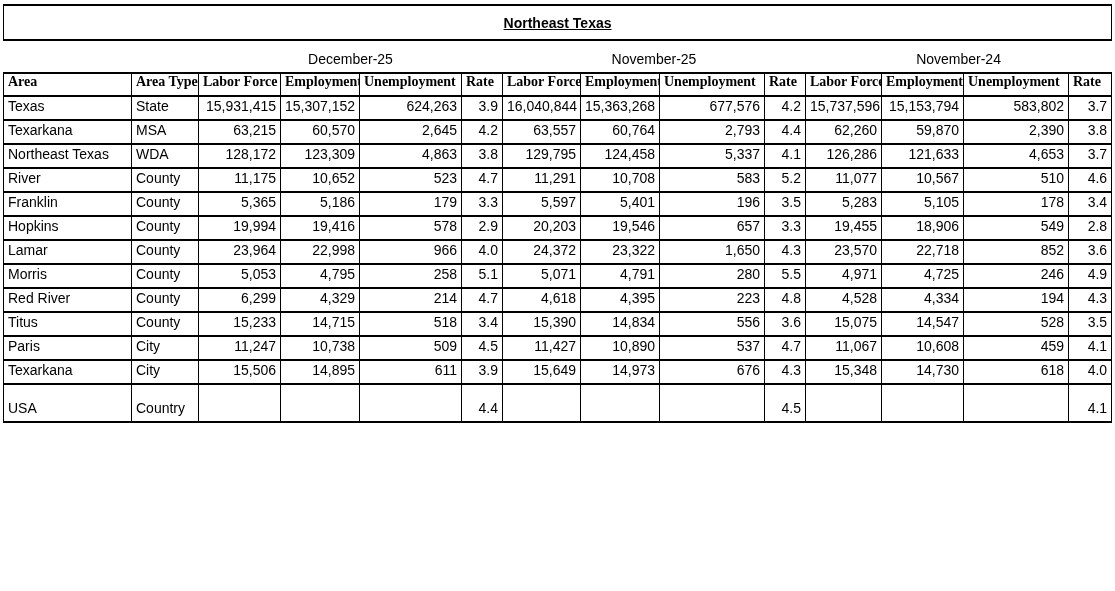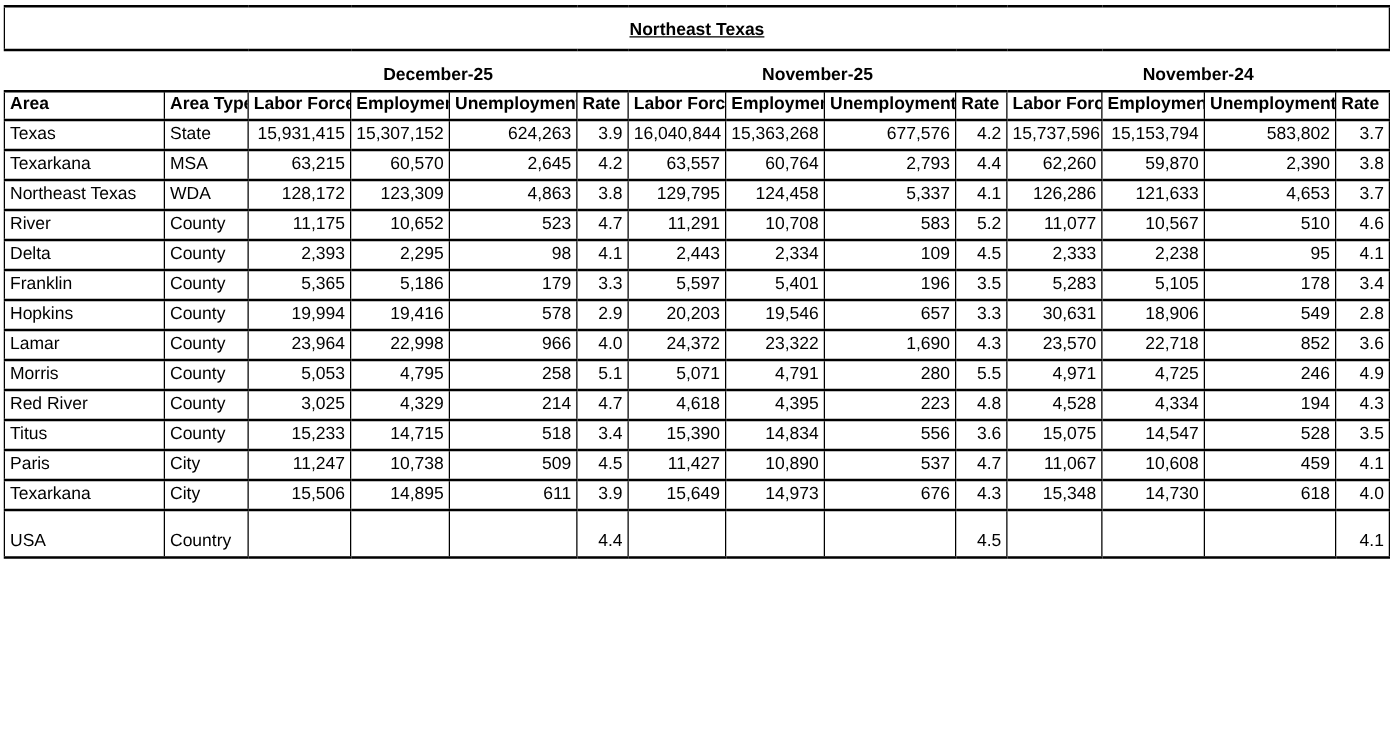--- a/index.html
+++ b/index.html
@@ -41,23 +41,23 @@
   }
   .table-title {
     font-weight: bold;
     text-decoration: underline;
   }
   tr.period-row { height: 33px; }
   tr.period-row td {
     border-left: none;
     border-right: none;
     text-align: center;
-    font-weight: bold;
-  }
-  tr.colhead-row { height: 18px; }
+    font-weight: normal;
+  }
+  tr.colhead-row { height: 18px; font-family: Liberation Serif, serif; }
   tr.colhead-row th {
     font-weight: bold;
     text-align: left;
   }
   tbody tr { height: 24px; }
   tbody tr:last-child { height: 38px; }
   td.txt { text-align: left; }
   td.num { text-align: right; }
 </style>
 </head>
@@ -169,36 +169,20 @@
           <td class="num">11,291</td>
           <td class="num">10,708</td>
           <td class="num">583</td>
           <td class="num">5.2</td>
           <td class="num">11,077</td>
           <td class="num">10,567</td>
           <td class="num">510</td>
           <td class="num">4.6</td>
         </tr>
         <tr>
-          <td class="txt">Delta</td>
-          <td class="txt">County</td>
-          <td class="num">2,393</td>
-          <td class="num">2,295</td>
-          <td class="num">98</td>
-          <td class="num">4.1</td>
-          <td class="num">2,443</td>
-          <td class="num">2,334</td>
-          <td class="num">109</td>
-          <td class="num">4.5</td>
-          <td class="num">2,333</td>
-          <td class="num">2,238</td>
-          <td class="num">95</td>
-          <td class="num">4.1</td>
-        </tr>
-        <tr>
           <td class="txt">Franklin</td>
           <td class="txt">County</td>
           <td class="num">5,365</td>
           <td class="num">5,186</td>
           <td class="num">179</td>
           <td class="num">3.3</td>
           <td class="num">5,597</td>
           <td class="num">5,401</td>
           <td class="num">196</td>
           <td class="num">3.5</td>
@@ -211,35 +195,35 @@
           <td class="txt">Hopkins</td>
           <td class="txt">County</td>
           <td class="num">19,994</td>
           <td class="num">19,416</td>
           <td class="num">578</td>
           <td class="num">2.9</td>
           <td class="num">20,203</td>
           <td class="num">19,546</td>
           <td class="num">657</td>
           <td class="num">3.3</td>
-          <td class="num">30,631</td>
+          <td class="num">19,455</td>
           <td class="num">18,906</td>
           <td class="num">549</td>
           <td class="num">2.8</td>
         </tr>
         <tr>
           <td class="txt">Lamar</td>
           <td class="txt">County</td>
           <td class="num">23,964</td>
           <td class="num">22,998</td>
           <td class="num">966</td>
           <td class="num">4.0</td>
           <td class="num">24,372</td>
           <td class="num">23,322</td>
-          <td class="num">1,690</td>
+          <td class="num">1,650</td>
           <td class="num">4.3</td>
           <td class="num">23,570</td>
           <td class="num">22,718</td>
           <td class="num">852</td>
           <td class="num">3.6</td>
         </tr>
         <tr>
           <td class="txt">Morris</td>
           <td class="txt">County</td>
           <td class="num">5,053</td>
@@ -251,21 +235,21 @@
           <td class="num">280</td>
           <td class="num">5.5</td>
           <td class="num">4,971</td>
           <td class="num">4,725</td>
           <td class="num">246</td>
           <td class="num">4.9</td>
         </tr>
         <tr>
           <td class="txt">Red River</td>
           <td class="txt">County</td>
-          <td class="num">3,025</td>
+          <td class="num">6,299</td>
           <td class="num">4,329</td>
           <td class="num">214</td>
           <td class="num">4.7</td>
           <td class="num">4,618</td>
           <td class="num">4,395</td>
           <td class="num">223</td>
           <td class="num">4.8</td>
           <td class="num">4,528</td>
           <td class="num">4,334</td>
           <td class="num">194</td>

